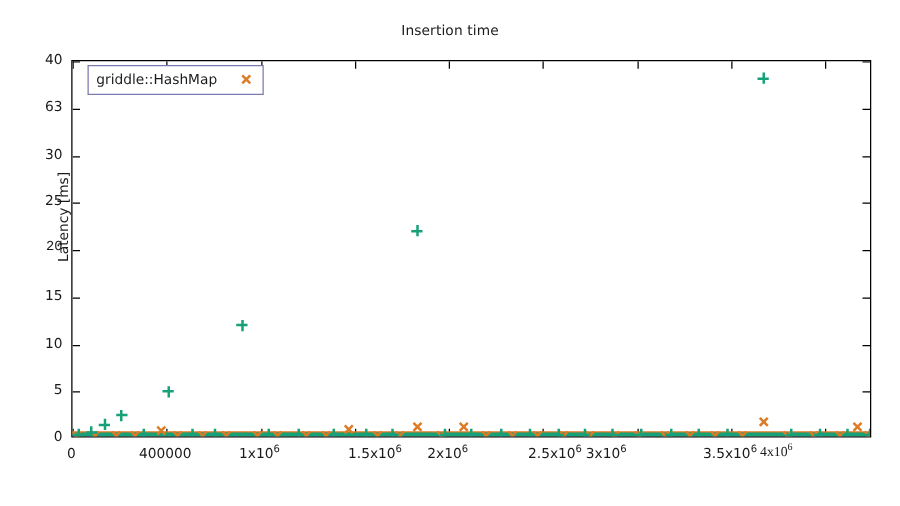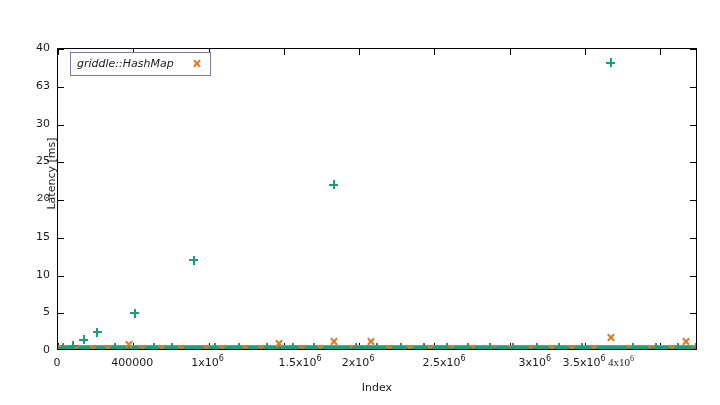--- a/index.html
+++ b/index.html
@@ -138,21 +138,20 @@
     display: flex;
     align-items: center;
     justify-content: flex-end;
     height: 15px;
   }
   .legend-text {
     font-size: 11px;
     text-align: center;
     white-space: nowrap;
     padding-right: 16px;
-    font-style: italic;
   }
   .legend-marker {
     width: 14px;
     height: 14px;
     position: relative;
     flex: 0 0 14px;
   }
 
   
   .marker {
@@ -195,20 +194,21 @@
   .dense-band {
     position: absolute;
     pointer-events: none;
   }
 </style>
 </head>
 <body>
 
 <div id="figure">
 
+  <div class="chart-title">Insertion time</div>
 
   <div class="plot-frame" id="plot-frame">
     <div class="plot-inner" id="plot-inner">
         <div class="ytick-mark" style="top: 264.25px;"></div>
         <div class="ytick-mark right" style="top: 264.25px;"></div>
         <div class="ytick-mark" style="top: 226.5px;"></div>
         <div class="ytick-mark right" style="top: 226.5px;"></div>
         <div class="ytick-mark" style="top: 188.75px;"></div>
         <div class="ytick-mark right" style="top: 188.75px;"></div>
         <div class="ytick-mark" style="top: 151px;"></div>
@@ -304,39 +304,38 @@
         <span class="marker marker-plus" style="left: 501.459px; top: 298.98px; color: rgb(23, 161, 121);"></span>
         <span class="marker marker-plus" style="left: 524.047px; top: 298.98px; color: rgb(23, 161, 121);"></span>
         <span class="marker marker-plus" style="left: 575.247px; top: 298.98px; color: rgb(23, 161, 121);"></span>
         <span class="marker marker-plus" style="left: 597.835px; top: 298.98px; color: rgb(23, 161, 121);"></span>
         <span class="marker marker-plus" style="left: 620.424px; top: 298.98px; color: rgb(23, 161, 121);"></span>
         <span class="marker marker-plus" style="left: 638.494px; top: 298.98px; color: rgb(23, 161, 121);"></span>
       </div>
   </div>
 
   <div class="ylabel">Latency [ms]</div>
-  <div class="xlabel">Index</div>
 
   <div id="axis-layer">
       <div class="ytick-label" style="top: 350px; right: 670px;">0</div>
       <div class="ytick-label" style="top: 312.25px; right: 670px;">5</div>
       <div class="ytick-label" style="top: 274.5px; right: 670px;">10</div>
       <div class="ytick-label" style="top: 236.75px; right: 670px;">15</div>
       <div class="ytick-label" style="top: 199px; right: 670px; font-family: Liberation Mono, monospace;">20</div>
       <div class="ytick-label" style="top: 161.25px; right: 670px;">25</div>
       <div class="ytick-label" style="top: 123.5px; right: 670px;">30</div>
       <div class="ytick-label" style="top: 85.75px; right: 670px;">63</div>
       <div class="ytick-label" style="top: 48px; right: 670px;">40</div>
       <div class="xtick-label" style="left: 57px;">0</div>
       <div class="xtick-label" style="left: 132.294px;">400000</div>
       <div class="xtick-label" style="left: 207.588px;">1x10<sup>6</sup></div>
       <div class="xtick-label" style="left: 300px;">1.5x10<sup>6</sup></div>
       <div class="xtick-label" style="left: 358.176px;">2x10<sup>6</sup></div>
       <div class="xtick-label" style="left: 444px;">2.5x10<sup>6</sup></div>
-      <div class="xtick-label" style="left: 496px; text-align: right;">3x10<sup>6</sup></div>
+      <div class="xtick-label" style="left: 485px;">3x10<sup>6</sup></div>
       <div class="xtick-label" style="left: 584.059px;">3.5x10<sup>6</sup></div>
       <div class="xtick-label" style="left: 621px; font-family: Liberation Serif, serif;">4x10<sup>6</sup></div>
     </div>
 
   <div class="legend">
     <div class="legend-row">
       <span class="legend-text">griddle::HashMap</span>
       <span class="legend-marker">
         <span class="marker marker-x" id="legend-mk-0" style="left: 7px; top: 7px; color: rgb(221, 123, 36);"></span>
       </span>

